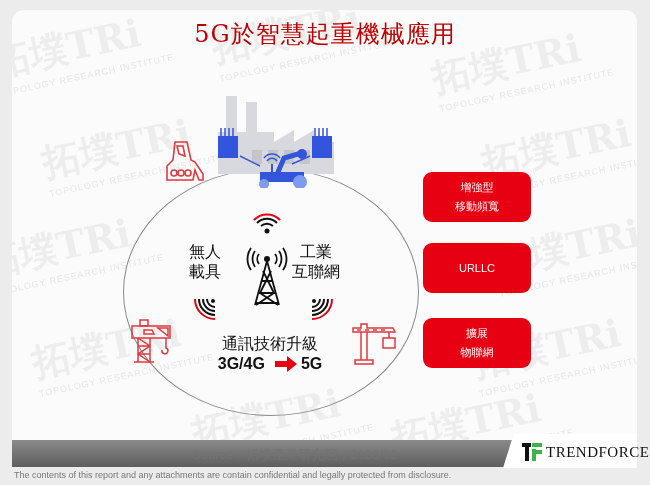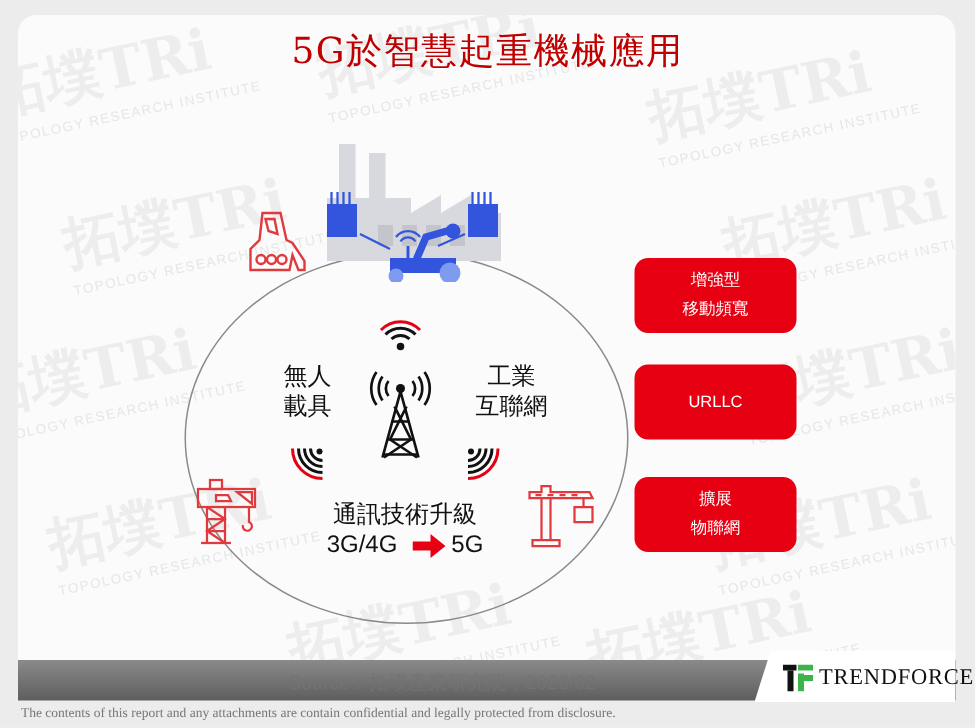--- a/index.html
+++ b/index.html
@@ -11,21 +11,21 @@
   .title { position:absolute; left:0; right:0; top:18px; text-align:center; color:#c00000; font-family:"DejaVu Serif", serif; font-weight:normal; font-size:24px; letter-spacing:1px; }
   .ellipse { position:absolute; left:123px; top:168px; width:296px; height:248px; border:1px solid #8a8a8a; border-radius:50%; }
   .label { position:absolute; font-family:"Liberation Sans", sans-serif; font-size:16px; color:#111; line-height:20px; text-align:center; }
   .pill { position:absolute; left:423px; width:108px; height:50px; background:#e60012; border-radius:9px; color:#fff; font-family:"Liberation Sans", sans-serif; font-size:11px; line-height:19px; display:flex; flex-direction:column; align-items:center; justify-content:center; text-align:center; }
   .footer-bar { position:absolute; left:12px; top:440px; width:625px; height:27px; background:linear-gradient(#8a8a8a,#5e5e5e); }
   .footer-left { position:absolute; left:12px; top:437px; width:165px; height:30px; background:#1d1d1d; clip-path:polygon(0 0,100% 0,88% 100%,0 100%); border-radius:0 0 0 6px; color:#fff; font-size:13px; font-weight:bold; padding:7px 0 0 10px; letter-spacing:1px; }
   .footer-src { position:absolute; left:192px; top:446px; width:270px; color:#737373; font-family:"Liberation Sans", sans-serif; font-size:13px; }
   .footer-right { position:absolute; left:503px; top:434px; width:134px; height:34px; background:#fff; clip-path:polygon(8% 0,100% 0,100% 100%,0 100%); }
   .brand { position:absolute; left:522px; top:443px; display:flex; align-items:flex-end; gap:4px; }
   .brand-text { font-family:"Liberation Serif", serif; font-size:15px; color:#111; letter-spacing:0.5px; }
-  .disclaimer { position:absolute; left:14px; top:470px; font-family:Liberation Serif, serif; font-size:9px; color:#777; }
+  .disclaimer { position:absolute; left:14px; top:470px; font-family:Liberation Sans, sans-serif; font-size:9px; color:#777; }
 </style>
 </head>
 <body>
 
 <div class="stage">
   <div class="card">
 
     <div class="wm" style="left:-20px;top:10px;"><span>拓墣TRi</span><small>TOPOLOGY RESEARCH INSTITUTE</small></div>
     <div class="wm" style="left:200px;top:-5px;"><span>拓墣TRi</span><small>TOPOLOGY RESEARCH INSTITUTE</small></div>
     <div class="wm" style="left:420px;top:25px;"><span>拓墣TRi</span><small>TOPOLOGY RESEARCH INSTITUTE</small></div>
@@ -122,27 +122,27 @@
     <path d="M18 2 A16 16 0 0 1 2 18" fill="none" stroke="#111" stroke-width="2"></path>
     <path d="M14 2 A12 12 0 0 1 2 14" fill="none" stroke="#111" stroke-width="2"></path>
     <path d="M10 2 A8 8 0 0 1 2 10" fill="none" stroke="#111" stroke-width="2"></path>
     <circle cx="4" cy="4" r="2" fill="#111"></circle>
   </svg>
 
   <div class="label" style="left:180px;top:242px;width:50px;">
     <div>無人</div>
       <div>載具</div>
   </div>
-  <div class="label" style="left:313px;top:242px;width:56px;">
+  <div class="label" style="left:288px;top:242px;width:56px;">
     <div>工業</div>
       <div>互聯網</div>
   </div>
   <div class="label" style="left:210px;top:334px;width:120px;">
     <div>通訊技術升級</div>
-    <div style="display:flex;align-items:center;justify-content:center;gap:4px;">
+    <div style="display:flex;align-items:center;justify-content:center;gap:4px;font-weight:bold;">
       <span>3G/4G</span>
       <svg width="22" height="16" viewBox="0 0 22 16" style="margin-left:6px;">
           <path d="M0 5 L12 5 L12 0 L22 8 L12 16 L12 11 L0 11 Z" fill="#e60012"></path>
         </svg>
       <span>5G</span>
     </div>
   </div>
 
   <svg style="position:absolute;left:130px;top:318px;" width="46" height="48" viewBox="0 0 46 48">
     <g fill="none" stroke="#e0393e" stroke-width="1.5">

